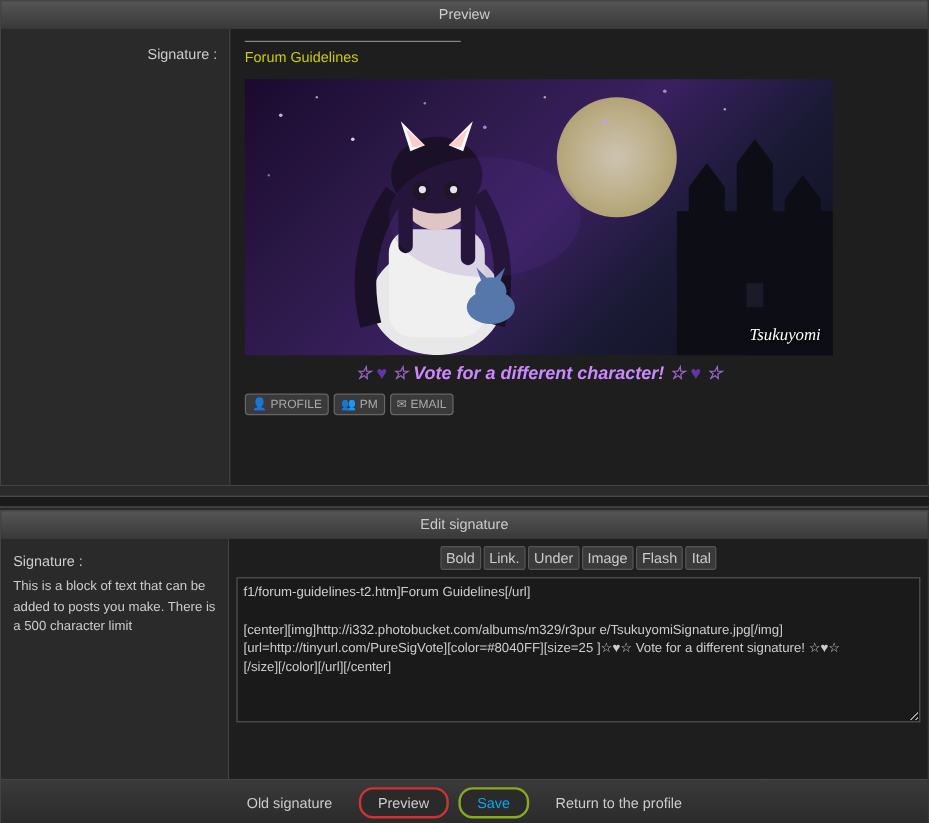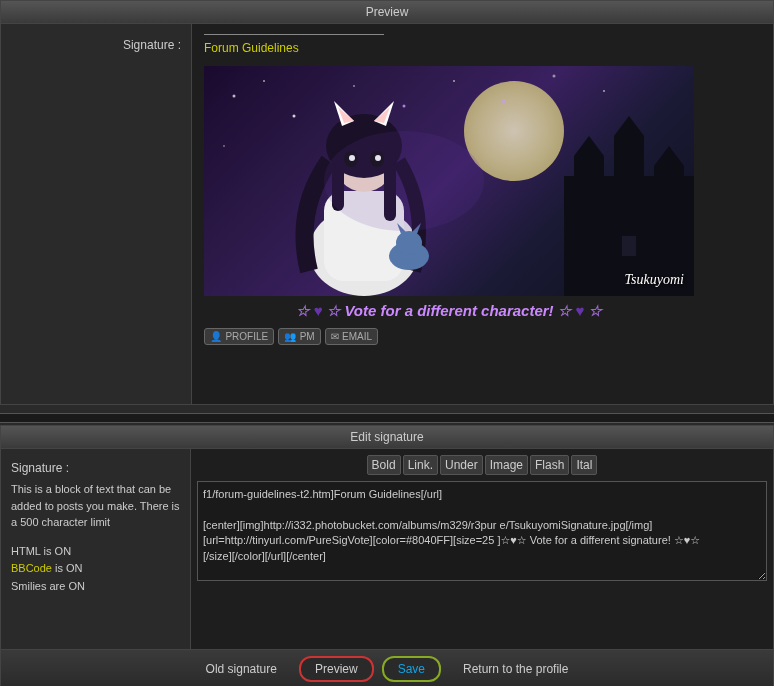--- a/index.html
+++ b/index.html
@@ -198,21 +198,21 @@
       background: #3a3a3a;
       color: #ccc;
       padding: 2px 4px;
       cursor: pointer;
       font-size: 12px;
       border-radius: 2px;
     }
 
     .sig-textarea {
       width: 100%;
-      height: 100px;
+      height: 121px;
       background: #1a1a1a;
       color: #ccc;
       border: 1px solid #555;
       padding: 5px;
       font-size: 11px;
       font-family: Arial, sans-serif;
       resize: vertical;
       line-height: 1.4;
     }
 
@@ -380,28 +380,20 @@
   <div class="section-title-bar">
     <span>Edit signature</span>
   </div>
   <div class="edit-body">
     <div class="edit-left">
       <div class="sig-label">
         <span>Signature :</span>
       </div>
       <div style="font-size:11px;color:#ccc;">
         <span>This is a block of text that can be added to posts you make. There is a 500 character limit</span>
-      </div>
-      <div class="html-info">
-        <div>HTML is ON</div>
-        <div>
-          <a href="#" class="bbcode-link">BBCode</a>
-          <span> is ON</span>
-        </div>
-        <div>Smilies are ON</div>
       </div>
     </div>
     <div class="edit-right">
       <div class="format-toolbar">
         <button class="format-btn">Bold</button>
         <button class="format-btn">Link.</button>
         <button class="format-btn">Under</button>
         <button class="format-btn">Image</button>
         <button class="format-btn">Flash</button>
         <button class="format-btn">Ital</button>

